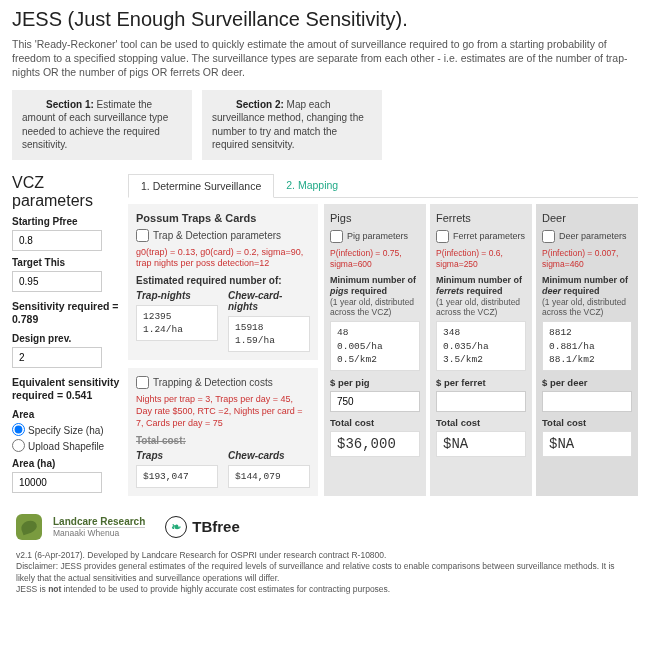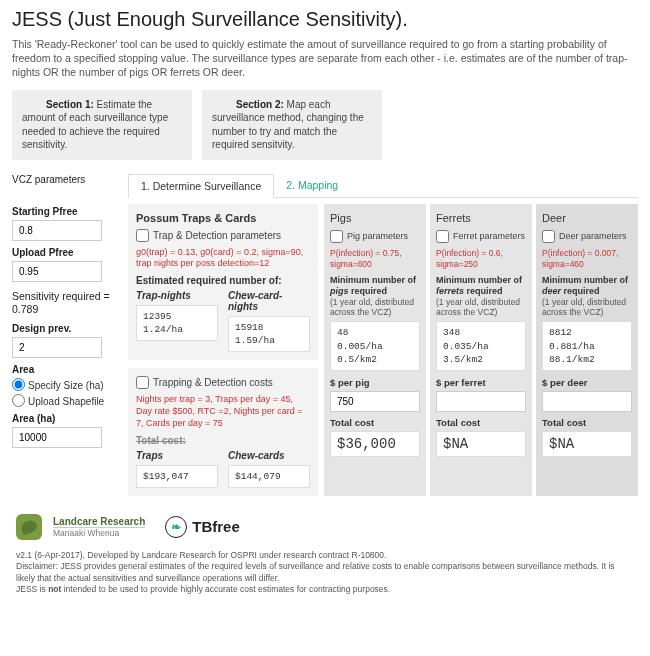--- a/index.html
+++ b/index.html
@@ -5,23 +5,23 @@
 * { box-sizing: border-box; margin: 0; padding: 0; }
 body { font-family: "Segoe UI", "Helvetica Neue", Arial, sans-serif; background: #fff; color: #333; font-size: 11px; width: 650px; }
 .container { padding: 8px 12px; }
 h1 { font-size: 20px; font-weight: 400; color: #222; margin-bottom: 6px; }
 .intro { font-size: 10.5px; color: #555; margin-bottom: 10px; line-height: 1.35; }
 .sections { display: flex; gap: 10px; margin-bottom: 14px; }
 .section-box { background: #eee; padding: 8px 10px; width: 180px; font-size: 10px; line-height: 1.35; color: #444; }
 .section-box b { color: #222; padding-left: 24px; }
 .main { display: flex; gap: 8px; }
 .sidebar { width: 110px; }
-.sidebar h3 { font-size: 10px; font-weight: 400; color: #222; margin-bottom: 21px; }
+.sidebar h3 { font-size: 16px; font-weight: 400; color: #222; margin-bottom: 6px; }
 .sidebar label { display: block; font-size: 10px; font-weight: 600; color: #222; margin: 6px 0 3px; }
-.sidebar .calc { font-size: 10.5px; font-weight: 400; color: #222; margin: 8px 0 4px; line-height: 1.3; }
+.sidebar .calc { font-size: 10.5px; font-weight: 700; color: #222; margin: 8px 0 4px; line-height: 1.3; }
 input[type=text] { width: 90px; padding: 4px 6px; border: 1px solid #ccc; font-size: 10px; background: #fff; }
 .radio-row { font-size: 10px; display: flex; align-items: flex-end; gap: 3px; margin: 3px 0; }
 .radio-row input { margin: 0; }
 .content { flex: 1; }
 .tabs { display: flex; border-bottom: 1px solid #ddd; margin-bottom: 6px; }
 .tab { padding: 5px 12px; font-size: 10.5px; color: #555; cursor: pointer; }
 .tab.active { border: 1px solid #ddd; border-bottom: 1px solid #fff; margin-bottom: -1px; background: #fff; color: #333; }
 .tab.other { color: #2a8; }
 .panels { display: flex; gap: 6px; }
 .panel-left { width: 190px; display: flex; flex-direction: column; gap: 8px; justify-content: center; }
@@ -73,25 +73,26 @@
     <div class="section-box">
       <b>Section 2:</b><span> Map each surveillance method, changing the number to try and match the required sensitvity.</span>
     </div>
   </div>
 
   <div class="main">
     <div class="sidebar">
       <h3>VCZ parameters</h3>
       <label>Starting Pfree</label>
       <input type="text" value="0.8" style="">
-      <label>Upload Pfree</label>
+      <label>Target This</label>
       <input type="text" value="0.95" style="">
       <div class="calc">Sensitivity required = 0.789</div>
       <label>Design prev.</label>
       <input type="text" value="2" style="">
+      <div class="calc">Equivalent sensitivity required = 0.541</div>
       <label>Area</label>
       <div class="radio-row">
         <input type="radio" name="area" checked="" style="">
           <span>Specify Size (ha)</span>
       </div>
       <div class="radio-row">
         <input type="radio" name="area" style="">
           <span>Upload Shapefile</span>
       </div>
       <label>Area (ha)</label>

